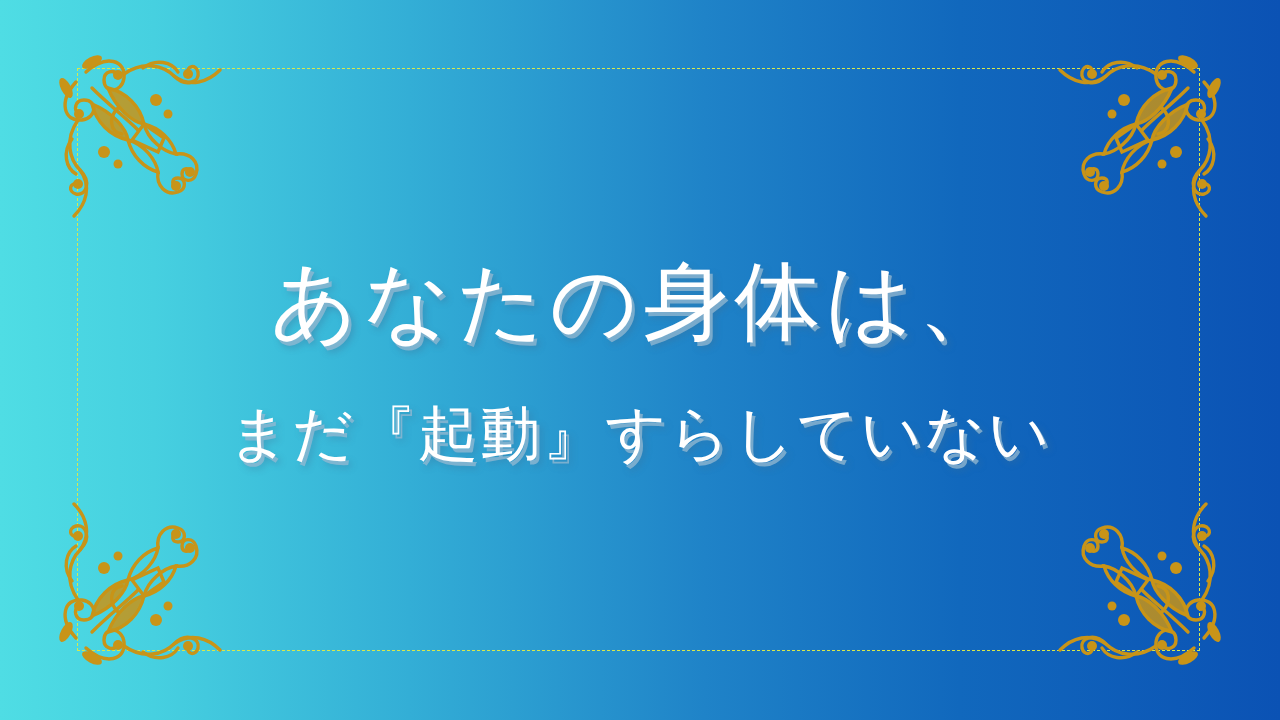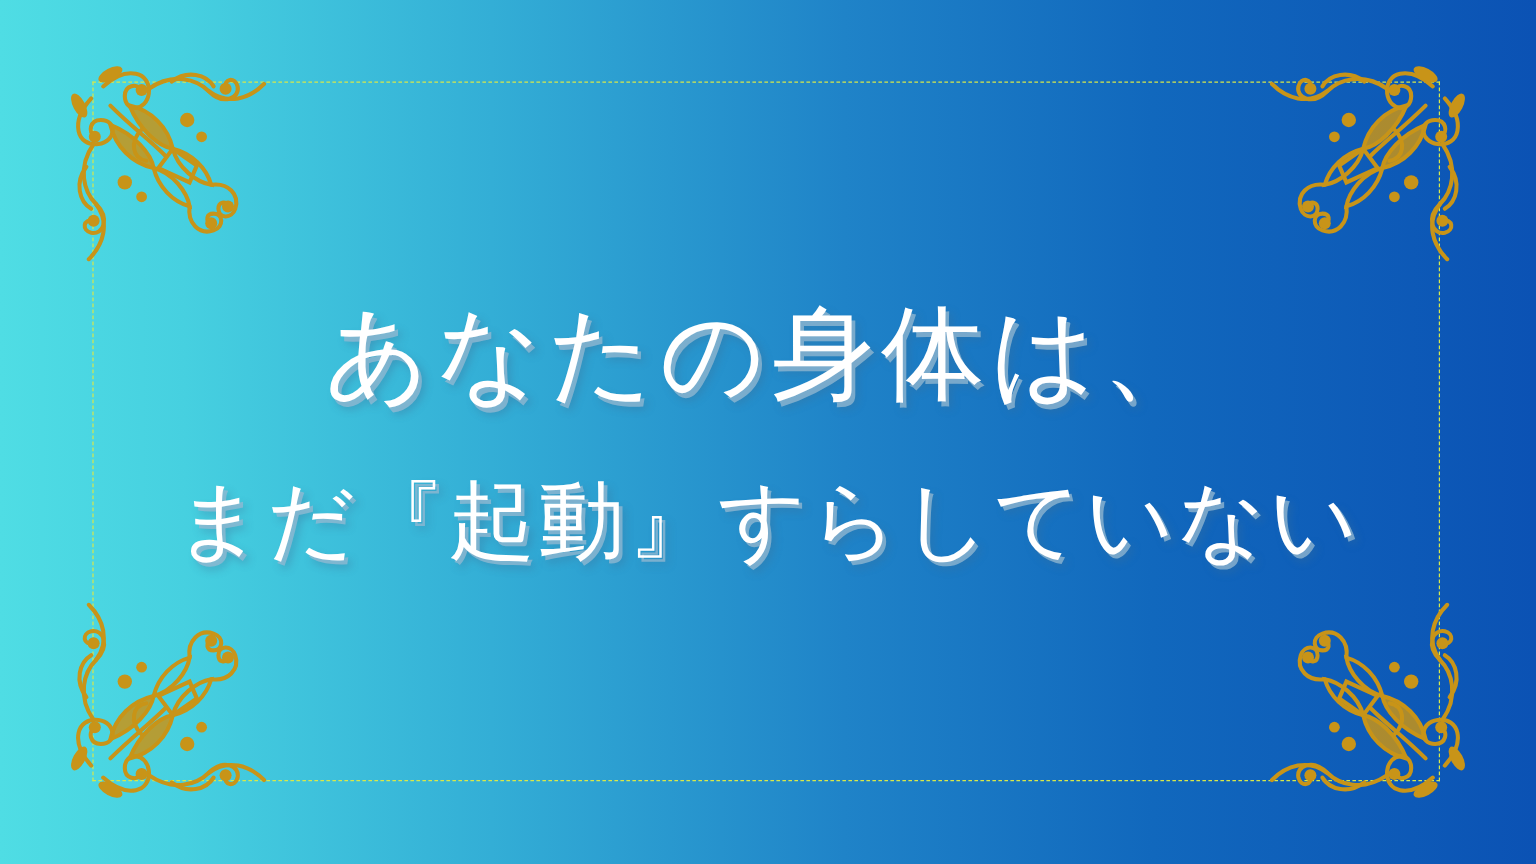--- a/index.html
+++ b/index.html
@@ -65,21 +65,21 @@
     text-shadow:
       3px 4px 0 rgba(150, 185, 210, 0.75),
       5px 6px 7px rgba(60, 110, 150, 0.45);
   }
   #line-1 {
     font-size: 86px;
     line-height: 1.12;
     margin-bottom: 6px;
   }
   #line-2 {
-    font-size: 72px;
+    font-size: 60px;
     line-height: 1.12;
     letter-spacing: 0.04em;
   }
 </style>
 </head>
 <body>
 
 <div id="slide">
 
   <div id="frame"></div>

